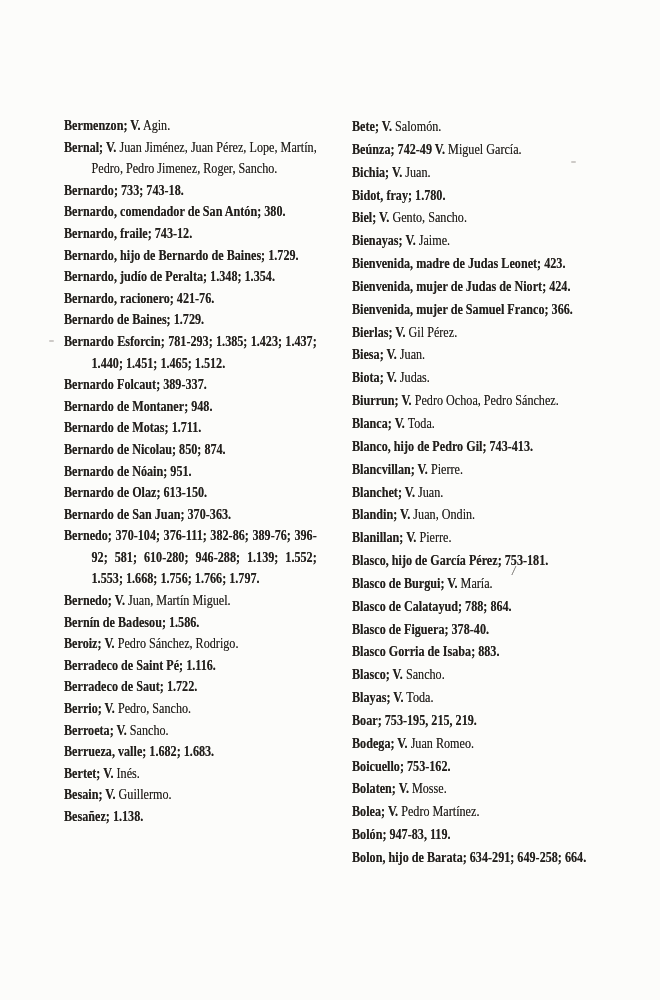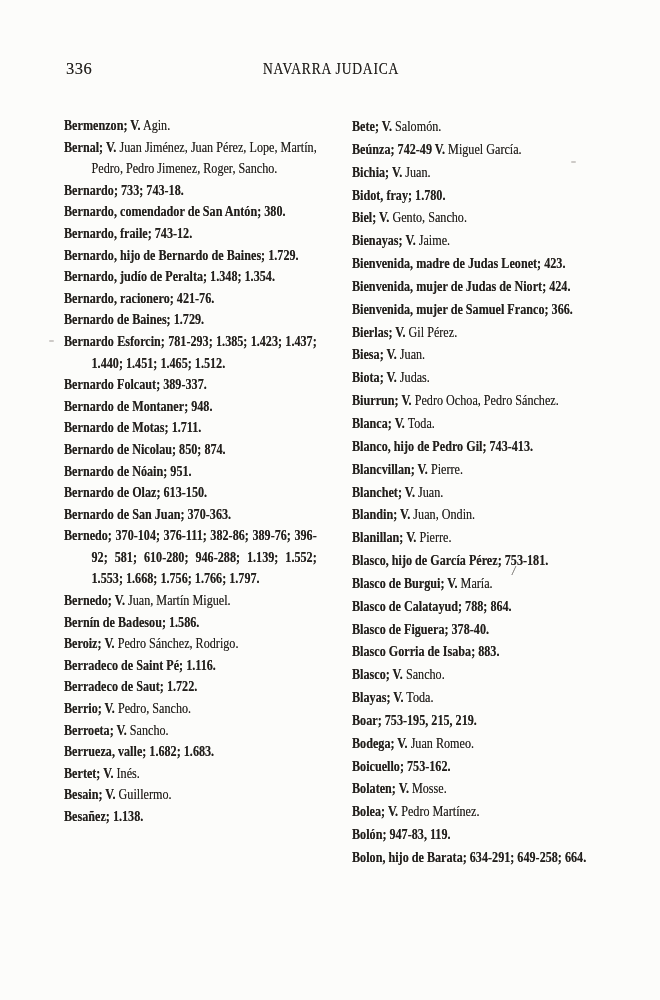--- a/index.html
+++ b/index.html
@@ -43,24 +43,20 @@
     transform: rotate(6deg); line-height: 1;
   }
   .speck { position: absolute; background: #b9b5b0; opacity: 0.7; border-radius: 1px; }
   .speck-1 { left: 49px;  top: 340px; width: 5px; height: 2px; }
   .speck-2 { left: 571px; top: 161px; width: 5px; height: 2px; }
 </style>
 </head>
 <body>
 
 <div class="page">
-  <div class="header">
-    <span class="pagenum">336</span>
-    <span class="title">NAVARRA JUDAICA</span>
-  </div>
 
   <div class="col col-left" id="col-left">
       <p class="entry"><span class="b">Bermenzon; V.</span> <span class="r">Agin.</span></p>
       <p class="entry"><span class="b">Bernal; V.</span> <span class="r">Juan Jiménez, Juan Pérez, Lope, Martín, Pedro, Pedro Jimenez, Roger, Sancho.</span></p>
       <p class="entry"><span class="b">Bernardo; 733; 743-18.</span></p>
       <p class="entry"><span class="b">Bernardo, comendador de San Antón; 380.</span></p>
       <p class="entry"><span class="b">Bernardo, fraile; 743-12.</span></p>
       <p class="entry"><span class="b">Bernardo, hijo de Bernardo de Baines; 1.729.</span></p>
       <p class="entry"><span class="b">Bernardo, judío de Peralta; 1.348; 1.354.</span></p>
       <p class="entry"><span class="b">Bernardo, racionero; 421-76.</span></p>

